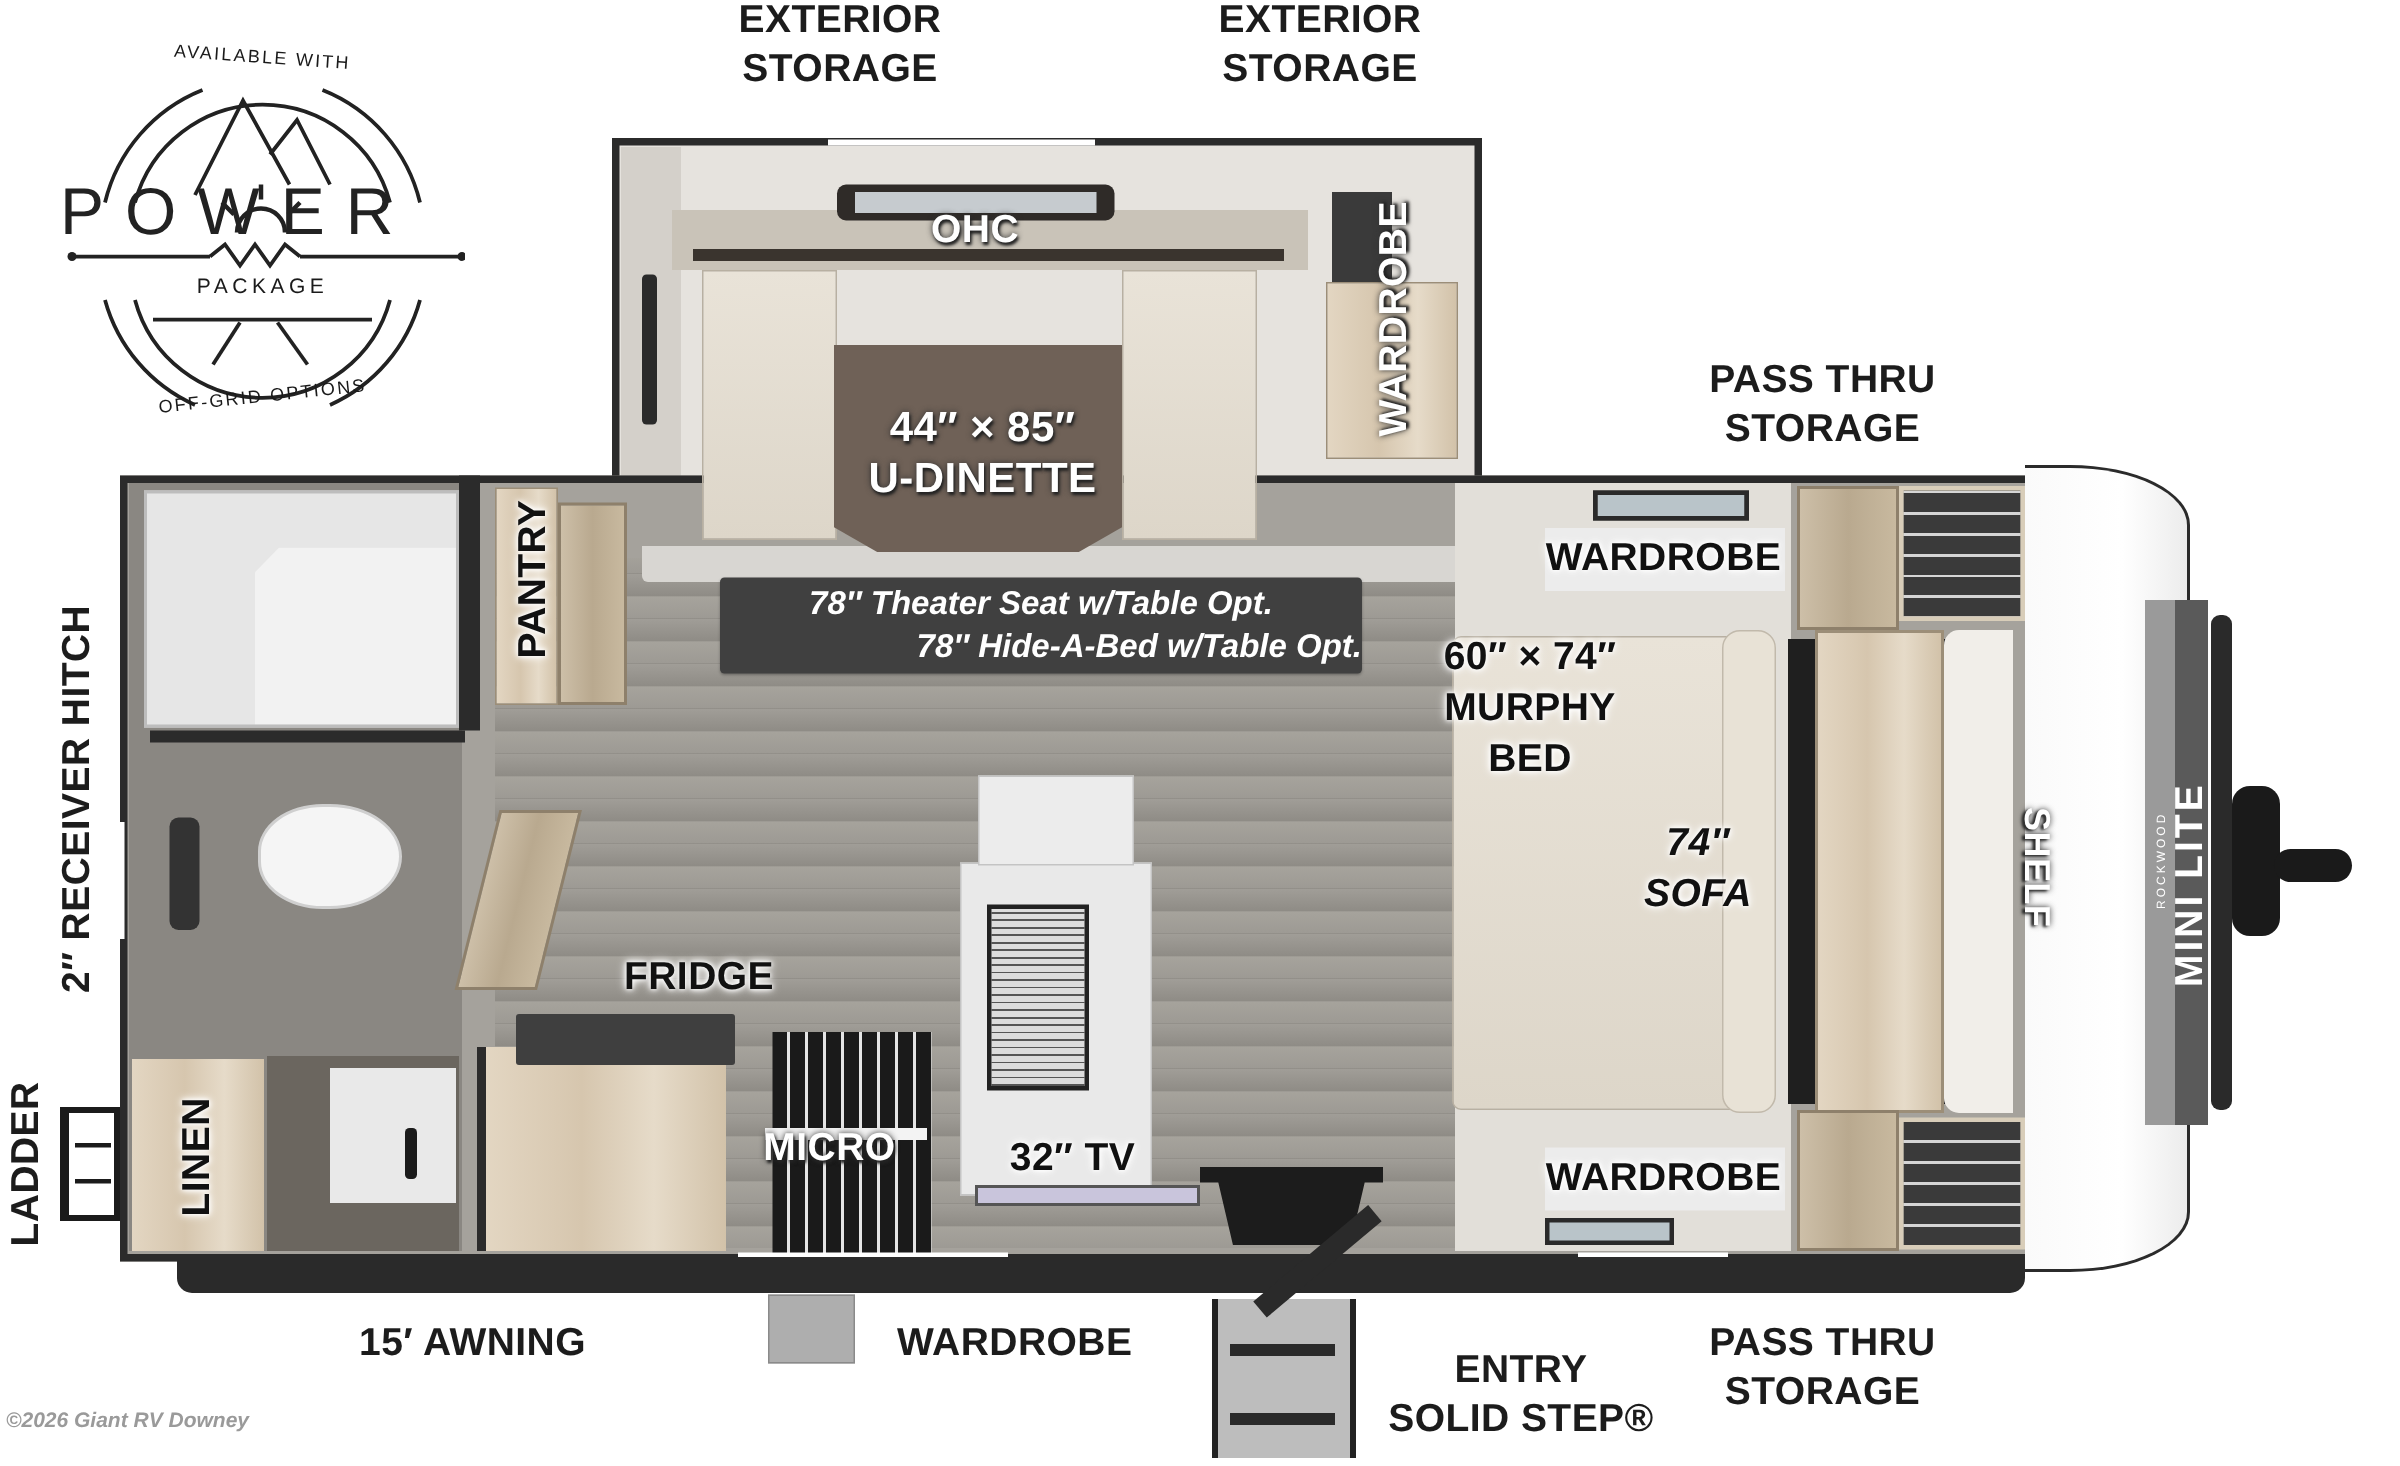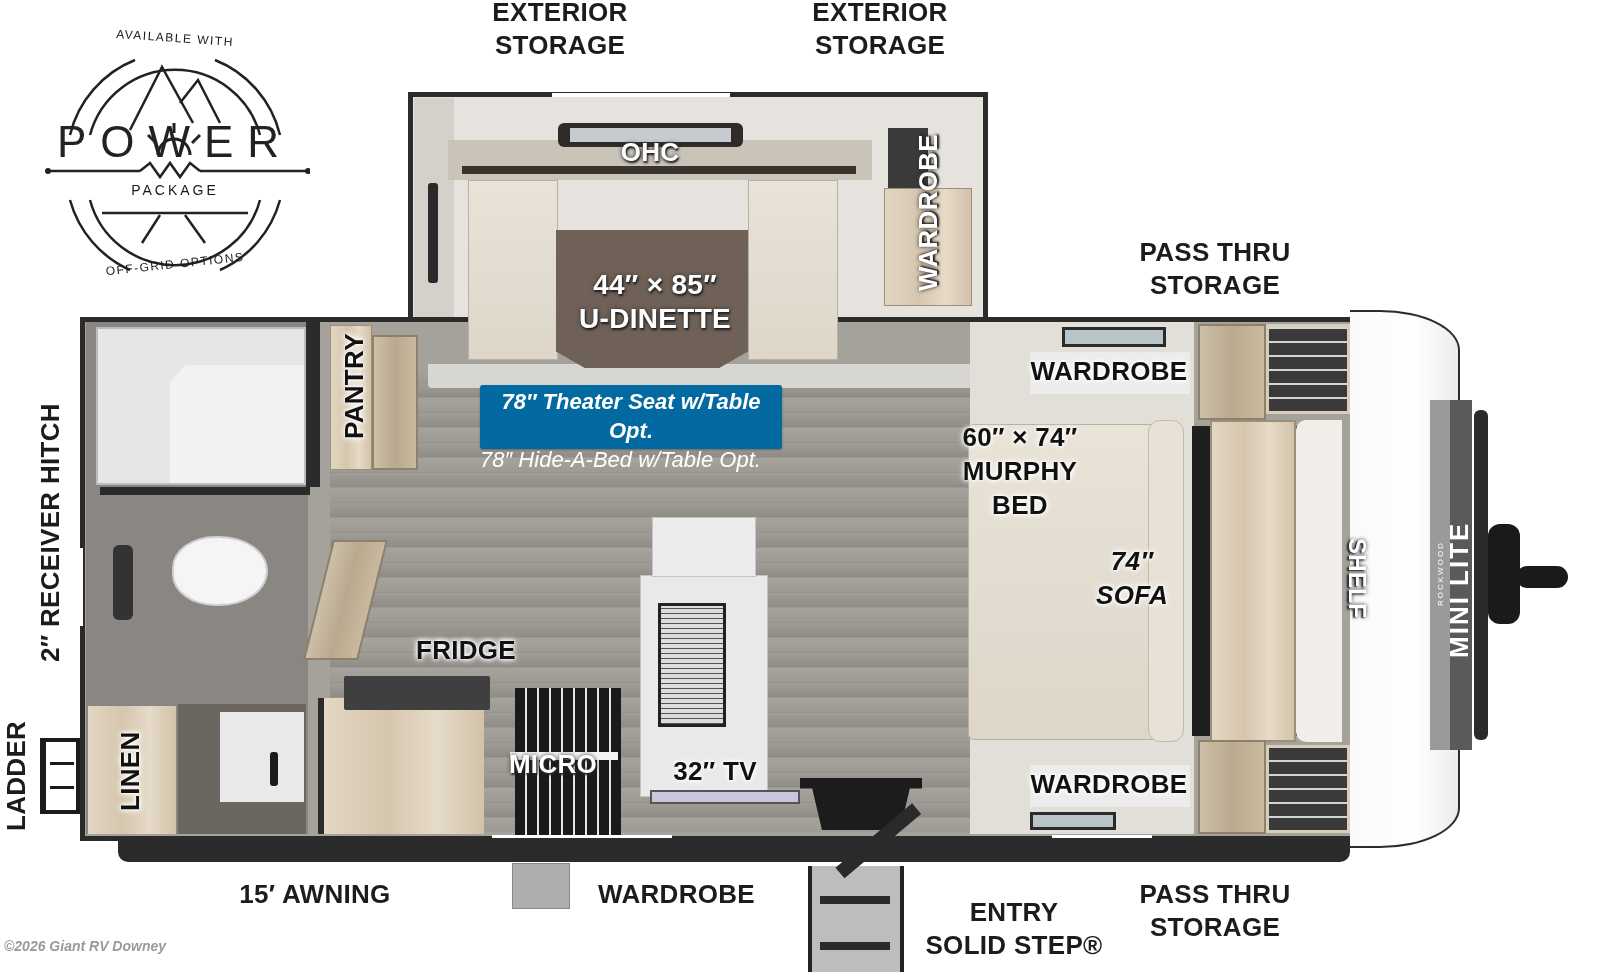--- a/index.html
+++ b/index.html
@@ -43,21 +43,21 @@
       <circle cx="268" cy="146" r="3" fill="#222"></circle>
     <line x1="62" y1="188" x2="208" y2="188" stroke="#222" stroke-width="2.5"></line>
     <line x1="120" y1="190" x2="102" y2="218" stroke="#222" stroke-width="2.5"></line>
     <line x1="145" y1="190" x2="165" y2="218" stroke="#222" stroke-width="2.5"></line>
     <path d="M 118 130 A 16 16 0 0 1 150 130" fill="none" stroke="#222" stroke-width="3"></path>
     <line x1="134" y1="98" x2="134" y2="108" stroke="#222" stroke-width="3"></line>
     <line x1="108" y1="110" x2="116" y2="118" stroke="#222" stroke-width="3"></line>
     <line x1="160" y1="110" x2="152" y2="118" stroke="#222" stroke-width="3"></line>
   </svg>
   <div class="abs" style="left:70px; top:6px; width:130px; text-align:center; font-size:12px; letter-spacing:1.5px; transform:rotate(4deg);">AVAILABLE WITH</div>
-  <div class="abs" style="left:0; top:92px; width:270px; text-align:center; font-size:44px; letter-spacing:14px; font-weight:normal; color:#222;">POWER</div>
+  <div class="abs" style="left:0; top:92px; width:270px; text-align:left; font-size:44px; letter-spacing:14px; font-weight:normal; color:#222;">POWER</div>
   <div class="abs" style="left:0; top:157px; width:270px; text-align:center; font-size:14px; letter-spacing:3px;">PACKAGE</div>
   <div class="abs" style="left:55px; top:232px; width:160px; text-align:center; font-size:12px; letter-spacing:1.5px; transform:rotate(-6deg);">OFF-GRID OPTIONS</div>
 </div>
 
 <div class="lbl lbl-out" style="left:470px; top:-4px; width:180px;">
   <span class="line">EXTERIOR</span>
   <span class="line">STORAGE</span>
 </div>
 <div class="lbl lbl-out" style="left:790px; top:-4px; width:180px;">
   <span class="line">EXTERIOR</span>
@@ -157,23 +157,23 @@
   <div class="abs" style="left:840px; top:866px; width:100px; height:14px; background:#2a2a2a; transform:rotate(-40deg); transform-origin:left;"></div>
 </div>
 
 <div class="lbl lbl-light" style="left:590px; top:136px; width:120px;">OHC</div>
 <div class="lbl lbl-light vert" style="left:912px; top:130px; height:166px; width:34px; font-size:26px;">WARDROBE</div>
 <div class="lbl lbl-light" style="left:540px; top:268px; width:230px; font-size:28px; line-height:34px;">
   <span class="line">44″ × 85″</span>
   <span class="line">U-DINETTE</span>
 </div>
 
-<div class="abs" style="left:480px; top:385px; width:302px; height:64px; background:#0369a1; border-radius:3px; box-shadow:0 1px 2px rgba(0,0,0,0.3);">
+<div class="abs" style="left:480px; top:385px; width:428px; height:64px; background:#404040; border-radius:3px; box-shadow:0 1px 2px rgba(0,0,0,0.3);">
   <div style="text-align:center; color:#fff; font-style:italic; font-weight:bold; font-size:22px; line-height:29px; margin-top:2px;">78″ Theater Seat w/Table Opt.</div>
-  <div style="text-align:left; color:#fff; font-style:italic; font-weight:normal; font-size:22px; line-height:29px;">78″ Hide-A-Bed w/Table Opt.</div>
+  <div style="text-align:right; color:#fff; font-style:italic; font-weight:bold; font-size:22px; line-height:29px;">78″ Hide-A-Bed w/Table Opt.</div>
 </div>
 
 <div class="lbl lbl-in vert" style="left:338px; top:330px; height:112px; width:34px; font-size:26px;">PANTRY</div>
 <div class="lbl lbl-out vert" style="left:34px; top:398px; height:270px; width:34px; font-size:26px;">2″ RECEIVER HITCH</div>
 <div class="lbl lbl-out vert" style="left:0px; top:718px; height:116px; width:28px; font-size:26px;">LADDER</div>
 <div class="lbl lbl-in vert" style="left:114px; top:726px; height:90px; width:34px; font-size:26px;">LINEN</div>
 
 <div class="lbl lbl-in" style="left:404px; top:634px; width:124px;">FRIDGE</div>
 <div class="lbl lbl-light" style="left:500px; top:748px; width:106px;">MICRO</div>
 <div class="lbl lbl-in" style="left:660px; top:755px; width:110px;">32″ TV</div>

